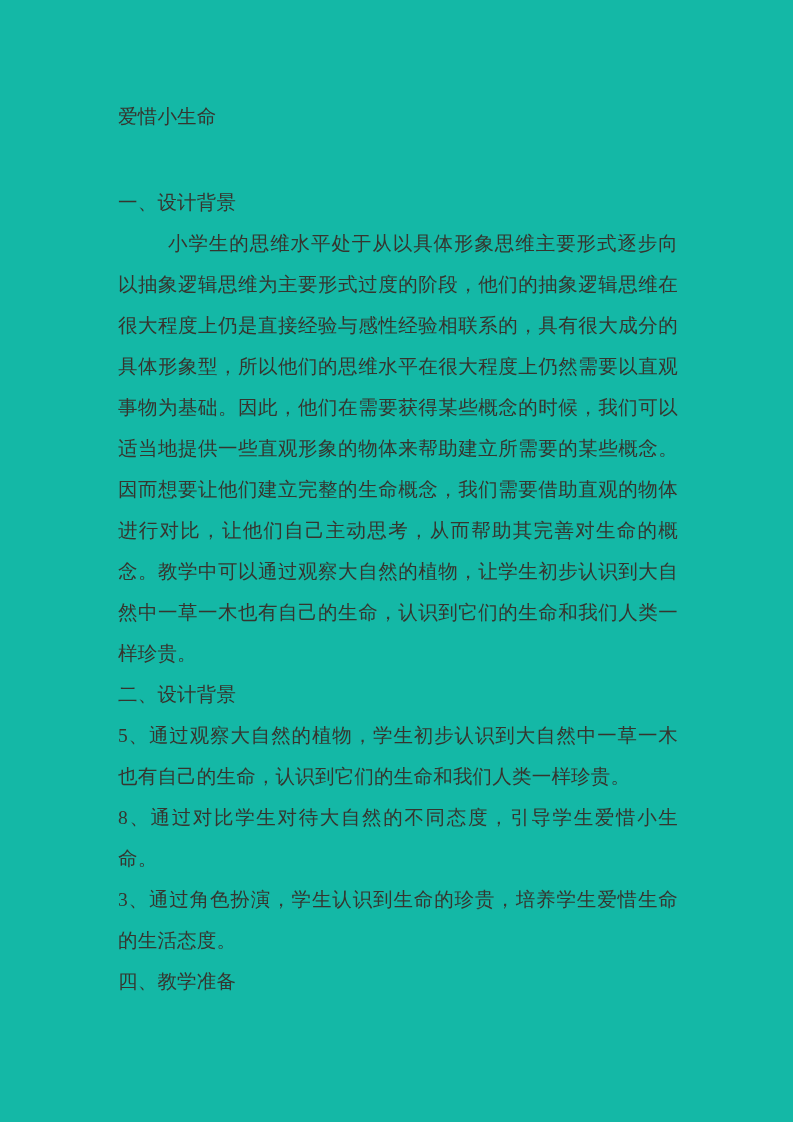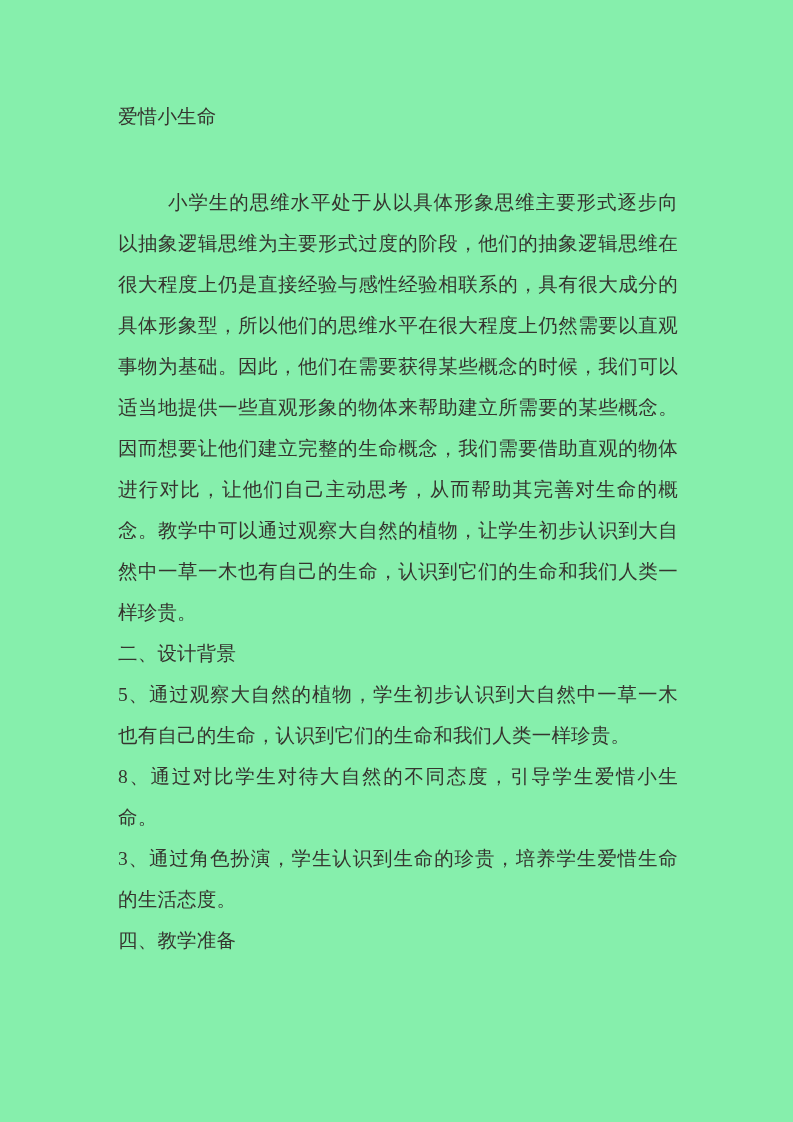--- a/index.html
+++ b/index.html
@@ -6,21 +6,21 @@
   html, body {
     margin: 0;
     padding: 0;
     background: #ffffff;
   }
 
   .page {
     position: relative;
     width: 793px;
     height: 1122px;
-    background: #86efac;
+    background: #14b8a6;
     overflow: hidden;
     font-family: "Liberation Serif", "DejaVu Serif", serif;
     color: #30302f;
     -webkit-font-smoothing: antialiased;
   }
 
   .page-body {
     position: absolute;
     left: 118px;
     top: 96px;
@@ -75,20 +75,21 @@
 </head>
 <body>
 
 <div class="page">
   <div class="page-body">
 
     <div class="doc-title">爱惜小生命</div>
 
     <div class="title-gap"></div>
 
+    <div class="section-heading">一、设计背景</div>
 
     <p class="para indented">小学生的思维水平处于从以具体形象思维主要形式逐步向以抽象逻辑思维为主要形式过度的阶段，他们的抽象逻辑思维在很大程度上仍是直接经验与感性经验相联系的，具有很大成分的具体形象型，所以他们的思维水平在很大程度上仍然需要以直观事物为基础。因此，他们在需要获得某些概念的时候，我们可以适当地提供一些直观形象的物体来帮助建立所需要的某些概念。因而想要让他们建立完整的生命概念，我们需要借助直观的物体进行对比，让他们自己主动思考，从而帮助其完善对生命的概念。教学中可以通过观察大自然的植物，让学生初步认识到大自然中一草一木也有自己的生命，认识到它们的生命和我们人类一样珍贵。</p>
 
     <div class="section-heading">二、设计背景</div>
 
     <p class="list-item">5、通过观察大自然的植物，学生初步认识到大自然中一草一木也有自己的生命，认识到它们的生命和我们人类一样珍贵。</p>
 
     <p class="list-item">8、通过对比学生对待大自然的不同态度，引导学生爱惜小生命。</p>
 
     <p class="list-item">3、通过角色扮演，学生认识到生命的珍贵，培养学生爱惜生命的生活态度。</p>

